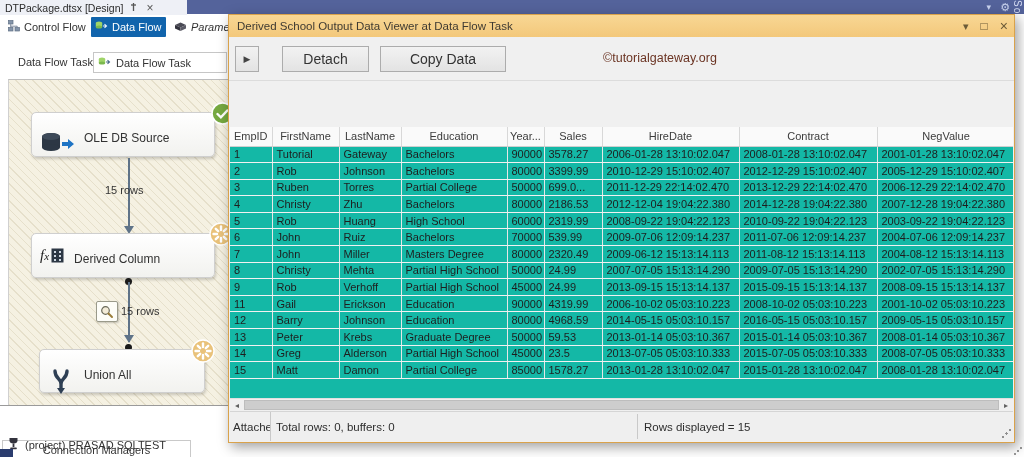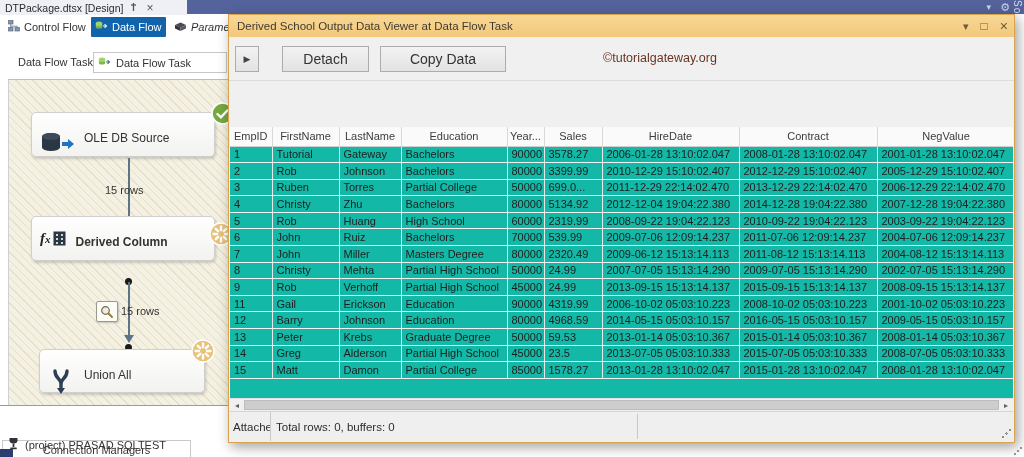--- a/index.html
+++ b/index.html
@@ -177,21 +177,21 @@
     </div>
     <svg class="badge" style="left:202px; top:22px;" viewBox="0 0 23 23">
       <circle cx="11.5" cy="11.5" r="10.5" fill="#76a940" stroke="#fff" stroke-width="1.6"></circle>
       <path d="M6.5 12 l3.4 3.4 l6.6 -7" stroke="#fff" stroke-width="2.4" fill="none" stroke-linecap="round"></path>
     </svg>
 
     <div class="edge-line" style="left:119px; top:78px; height:70px;"></div>
     <div class="edge-arrow" style="left:115px; top:146px;"></div>
     <span class="edge-label" style="left:96px; top:104px;">15 rows</span>
 
-    <div class="node" style="top:136px;font-weight:bold;">
+    <div class="node" style="top:153px;">
       <span style="display:flex; align-items:center; gap:2px;">
         <i style="font-family:'Liberation Serif',serif; font-size:15px; color:#222;">f<span style="font-size:11px;">x</span></i>
         <svg width="13" height="15" viewBox="0 0 13 15">
             <rect x="0.5" y="0.5" width="12" height="14" fill="#2c3744"></rect>
             <g fill="#cfd8e2">
               <rect x="3" y="3" width="2" height="2"></rect>
               <rect x="8" y="3" width="2" height="2"></rect>
               <rect x="3" y="7" width="2" height="2"></rect>
               <rect x="8" y="7" width="2" height="2"></rect>
               <rect x="3" y="11" width="2" height="2"></rect>
@@ -344,21 +344,21 @@
               <td>2011-12-29 22:14:02.470</td>
               <td>2013-12-29 22:14:02.470</td>
               <td>2006-12-29 22:14:02.470</td>
             </tr>
             <tr>
               <td>4</td>
               <td>Christy</td>
               <td>Zhu</td>
               <td>Bachelors</td>
               <td>80000</td>
-              <td>5134.92</td>
+              <td>2186.53</td>
               <td>2012-12-04 19:04:22.380</td>
               <td>2014-12-28 19:04:22.380</td>
               <td>2007-12-28 19:04:22.380</td>
             </tr>
             <tr>
               <td>5</td>
               <td>Rob</td>
               <td>Huang</td>
               <td>High School</td>
               <td>60000</td>
@@ -473,17 +473,18 @@
     <div class="hscroll">
       <div class="hs-arrow hs-left">◂</div>
       <div class="hs-thumb"></div>
       <div class="hs-arrow hs-right">▸</div>
     </div>
 
     <div class="dlg-status">
       <div class="st-attached">Attache</div>
       <div class="st-totals">Total rows: 0, buffers: 0</div>
       <div class="st-div2"></div>
+      <div class="st-rows">Rows displayed = 15</div>
       <div class="dlg-grip"></div>
     </div>
   </div>
 
 </div>
 
 </body></html>

